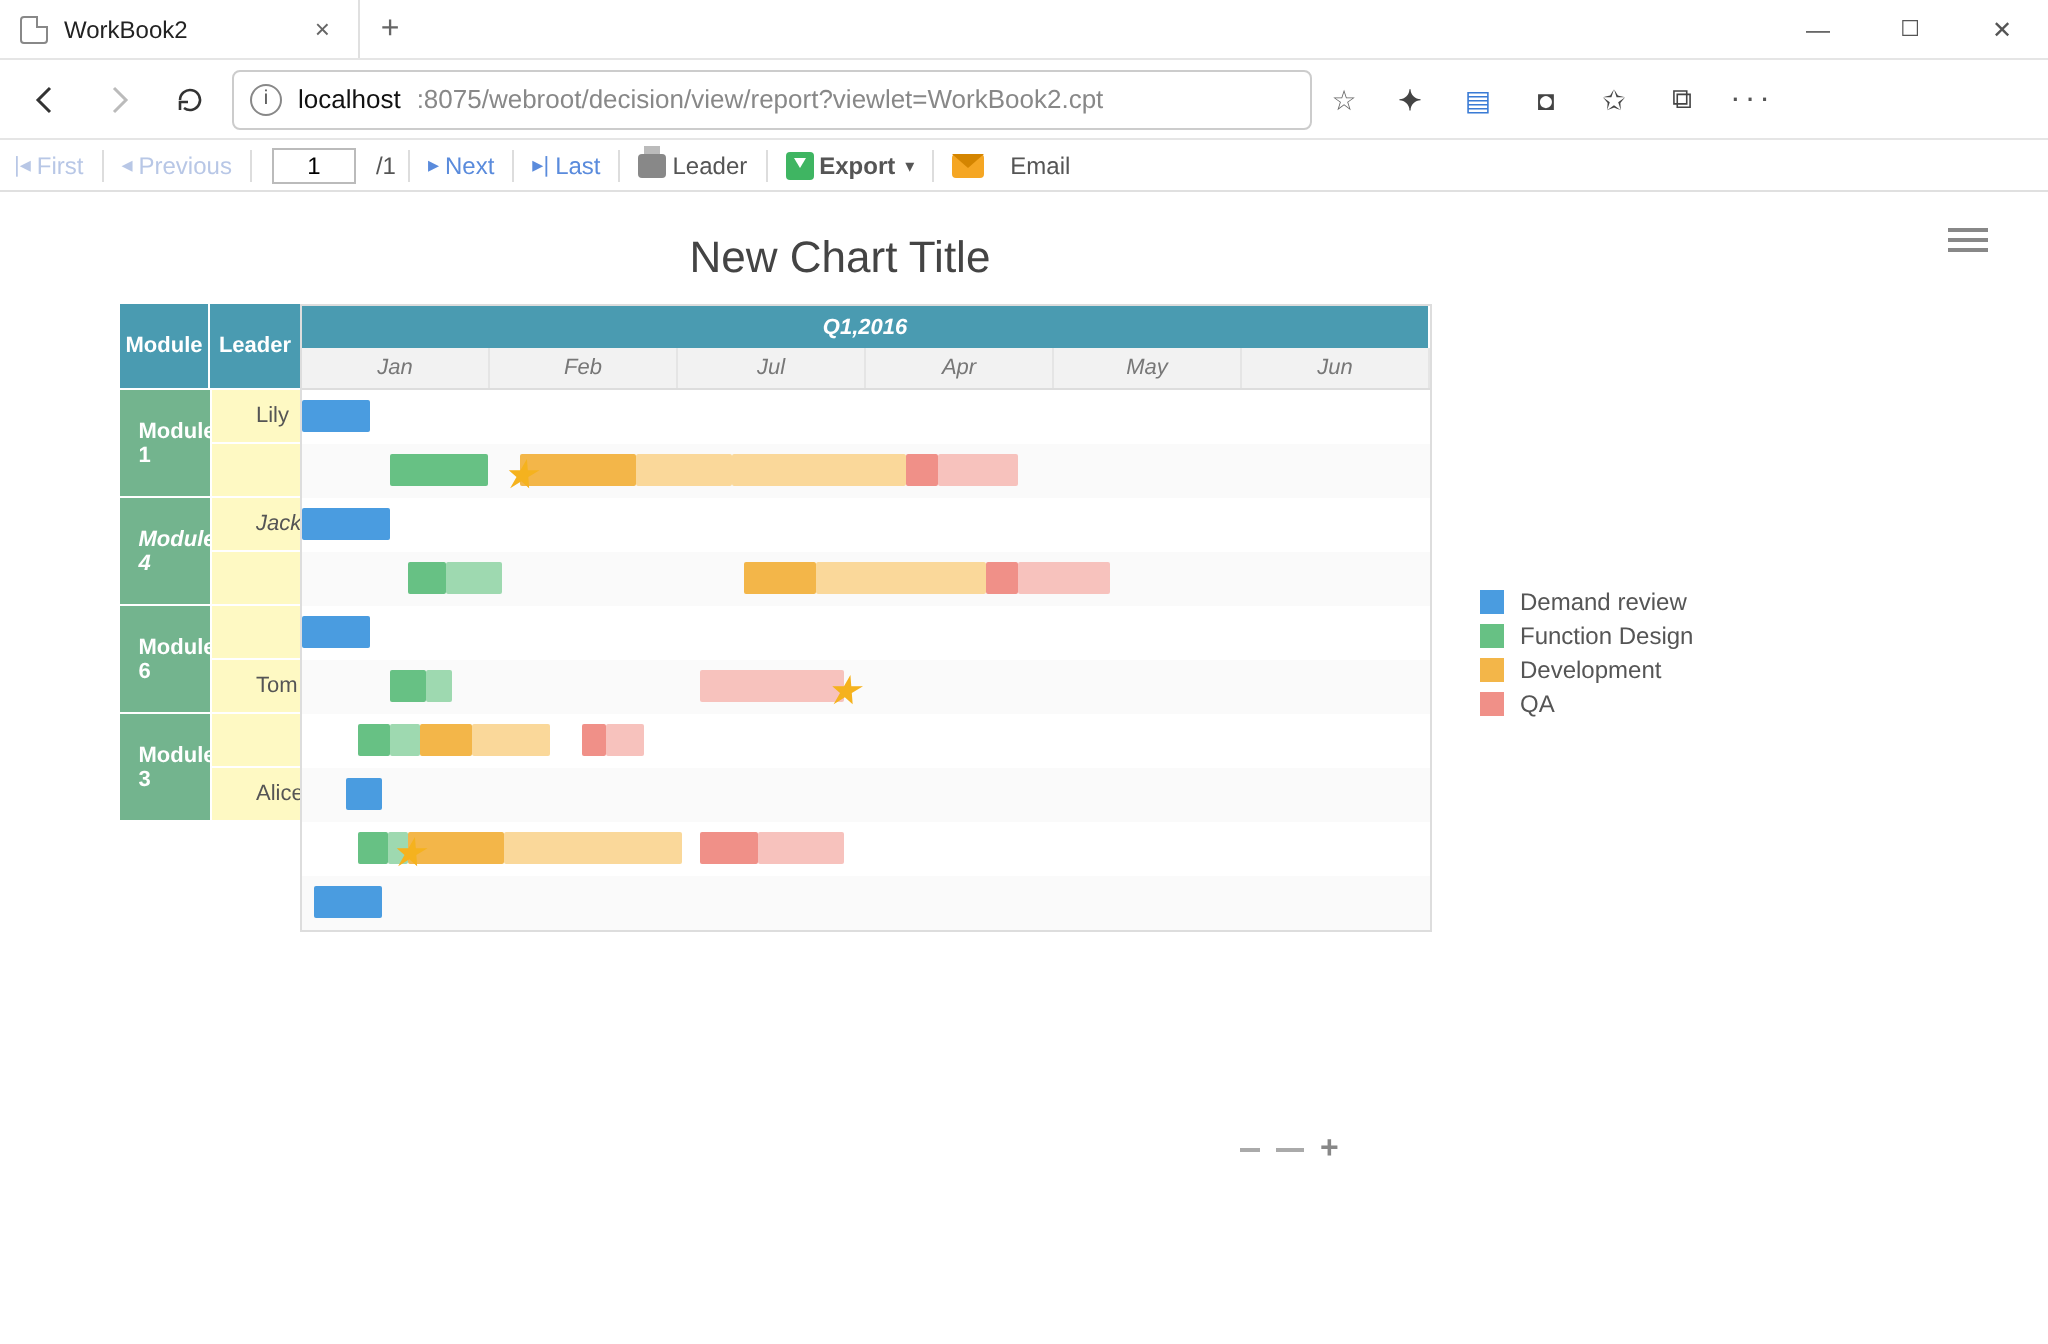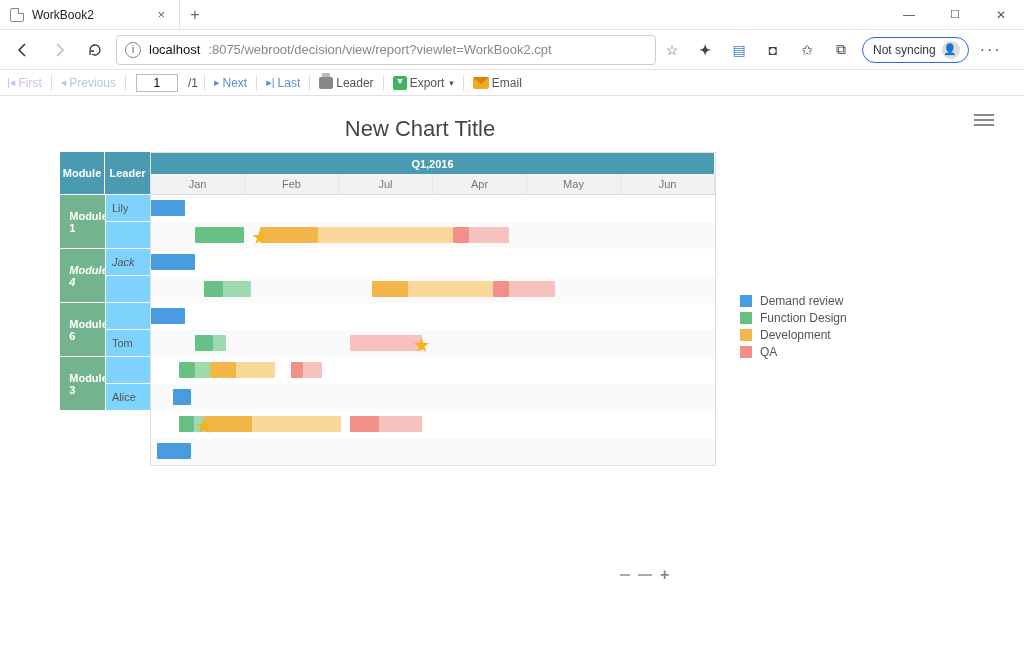--- a/index.html
+++ b/index.html
@@ -55,21 +55,21 @@
   .chart-title { text-align:center; font-size:22px; color:#444; margin-bottom:10px; width:720px;}
   .hamburger { position:absolute; right:30px; top:18px; width:20px; display:flex; flex-direction:column; gap:3px;}
   .hamburger span { height:2px; background:#888;}
 
   .gantt-wrap { display:flex; }
   .gantt-left { width:90px; }
   .gantt-left .hdr, .gantt-leader .hdr { background:#4a9bb1; color:#fff; font-size:11px; font-weight:bold; height:42px; display:flex; align-items:center; justify-content:center; border-right:1px solid #fff;}
   .gantt-leader { width:45px;}
   .gantt-leader .hdr { border-right:none;}
   .module-cell { background:#73b48e; color:#fff; font-size:11px; font-weight:bold; display:flex; align-items:center; justify-content:center; border-top:1px solid #fff;padding-left:12px;}
-  .leader-cell { background:#7dd3fc; color:#555; font-size:11px; display:flex; align-items:center; padding-left:6px; border-top:1px solid #fff; border-left:1px solid #fff;}
+  .leader-cell { background:#fef9c3; color:#555; font-size:11px; display:flex; align-items:center; padding-left:22px; border-top:1px solid #fff; border-left:1px solid #fff;}
 
   .gantt-body { flex:1; position:relative; border:1px solid #ddd; }
   .gantt-body .qhdr { height:21px; background:#4a9bb1; color:#fff; font-size:11px; font-weight:bold; display:flex;}
   .gantt-body .qhdr div, .gantt-body .mhdr div { flex:1; display:flex; align-items:center; justify-content:center; border-right:1px solid #fff;}
   .gantt-body .mhdr { height:21px; background:#f2f2f2; color:#777; font-size:11px; display:flex; border-bottom:1px solid #ddd;}
   .gantt-body .mhdr div { border-right:1px solid #e5e5e5;}
   .rows { position:relative;}
   .row { height:27px; display:flex; align-items:center; position:relative; }
   .row.alt { background:#fafafa;}
   .bar { position:absolute; height:16px; top:5px; border-radius:1px; }
@@ -130,24 +130,20 @@
     <span class="url-host">localhost</span>
       <span class="url-path">:8075/webroot/decision/view/report?viewlet=WorkBook2.cpt</span>
   </div>
   <div class="star-btn">☆</div>
   <div class="tool-icons">
     <div class="ti evernote">✦</div>
     <div class="ti" style="color:#3a7bd5;">▤</div>
     <div class="ti pocket">◘</div>
     <div class="ti">✩</div>
     <div class="ti">⧉</div>
-    <div class="sync-pill">
-      <span>Not syncing</span>
-      <span class="avatar">👤</span>
-    </div>
     <div class="more-dots">···</div>
   </div>
 </div>
 
 <div class="report-toolbar">
   <div class="rt-item rt-first disabled">
       <span class="rt-arrow">|◂</span>
       <span>First</span>
     </div>
   <div class="rt-sep"></div>
@@ -169,27 +165,27 @@
       <span>Last</span>
     </div>
   <div class="rt-sep"></div>
   <div class="rt-item">
       <span class="printer"></span>
       <span style="color:#555;">Leader</span>
     </div>
   <div class="rt-sep"></div>
   <div class="rt-item">
       <span class="export-ic"></span>
-      <span style="color:#555;">Export</span>
+      <span style="color:#555;font-weight:bold;">Export</span>
       <span class="dd-caret">▾</span>
     </div>
   <div class="rt-sep"></div>
   <div class="rt-item">
       <span class="email-ic"></span>
-      <span style="color:#555;">Email</span>
+      <span style="color:#555;margin-left:10px;">Email</span>
     </div>
 </div>
 
 <div class="canvas">
   <div class="hamburger">
       <span></span>
       <span></span>
       <span></span>
     </div>
   <div class="chart-title">New Chart Title</div>
@@ -229,21 +225,21 @@
           <div style="display: flex;">
             <div class="module-cell" style="width:45px;height:54px">Module 3</div>
             <div style="width:45px;display:flex;flex-direction:column">
               <div class="leader-cell" style="height:27px"></div>
               <div class="leader-cell" style="height:27px">Alice</div>
             </div>
           </div>
         </div>
     </div>
 
-    <div class="gantt-body" style="width:566px;">
+    <div class="gantt-body" style="width:566px;font-style:italic;">
       <div class="qhdr">
         <div>Q1,2016</div>
       </div>
       <div class="mhdr">
         <div>Jan</div>
         <div>Feb</div>
         <div>Jul</div>
         <div>Apr</div>
         <div>May</div>
         <div>Jun</div>

